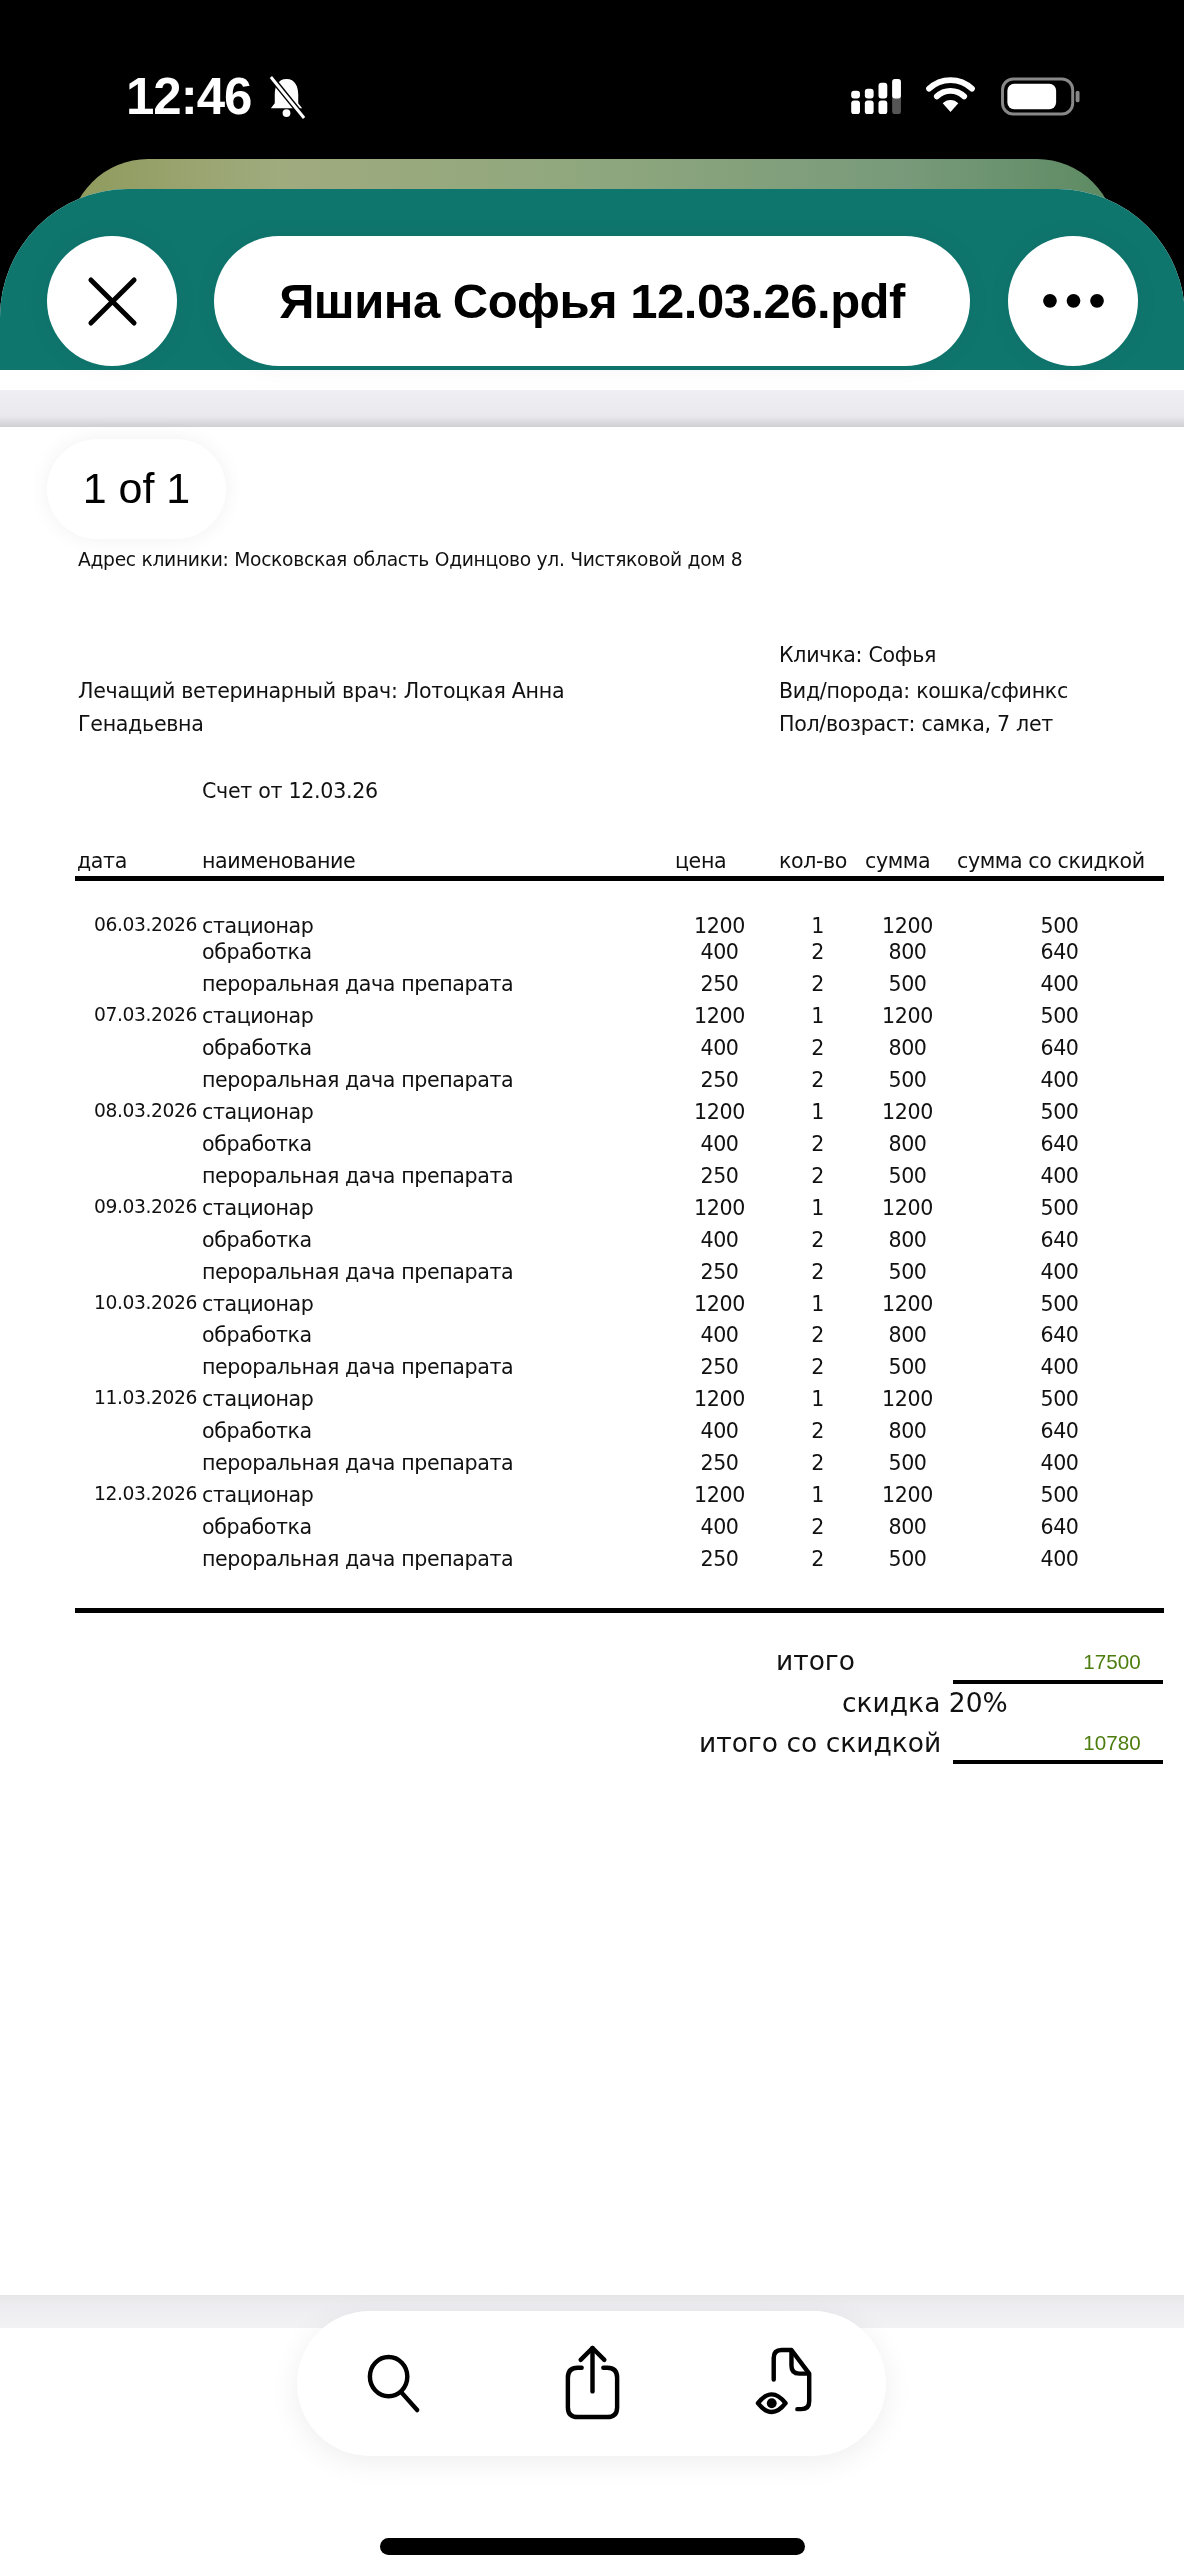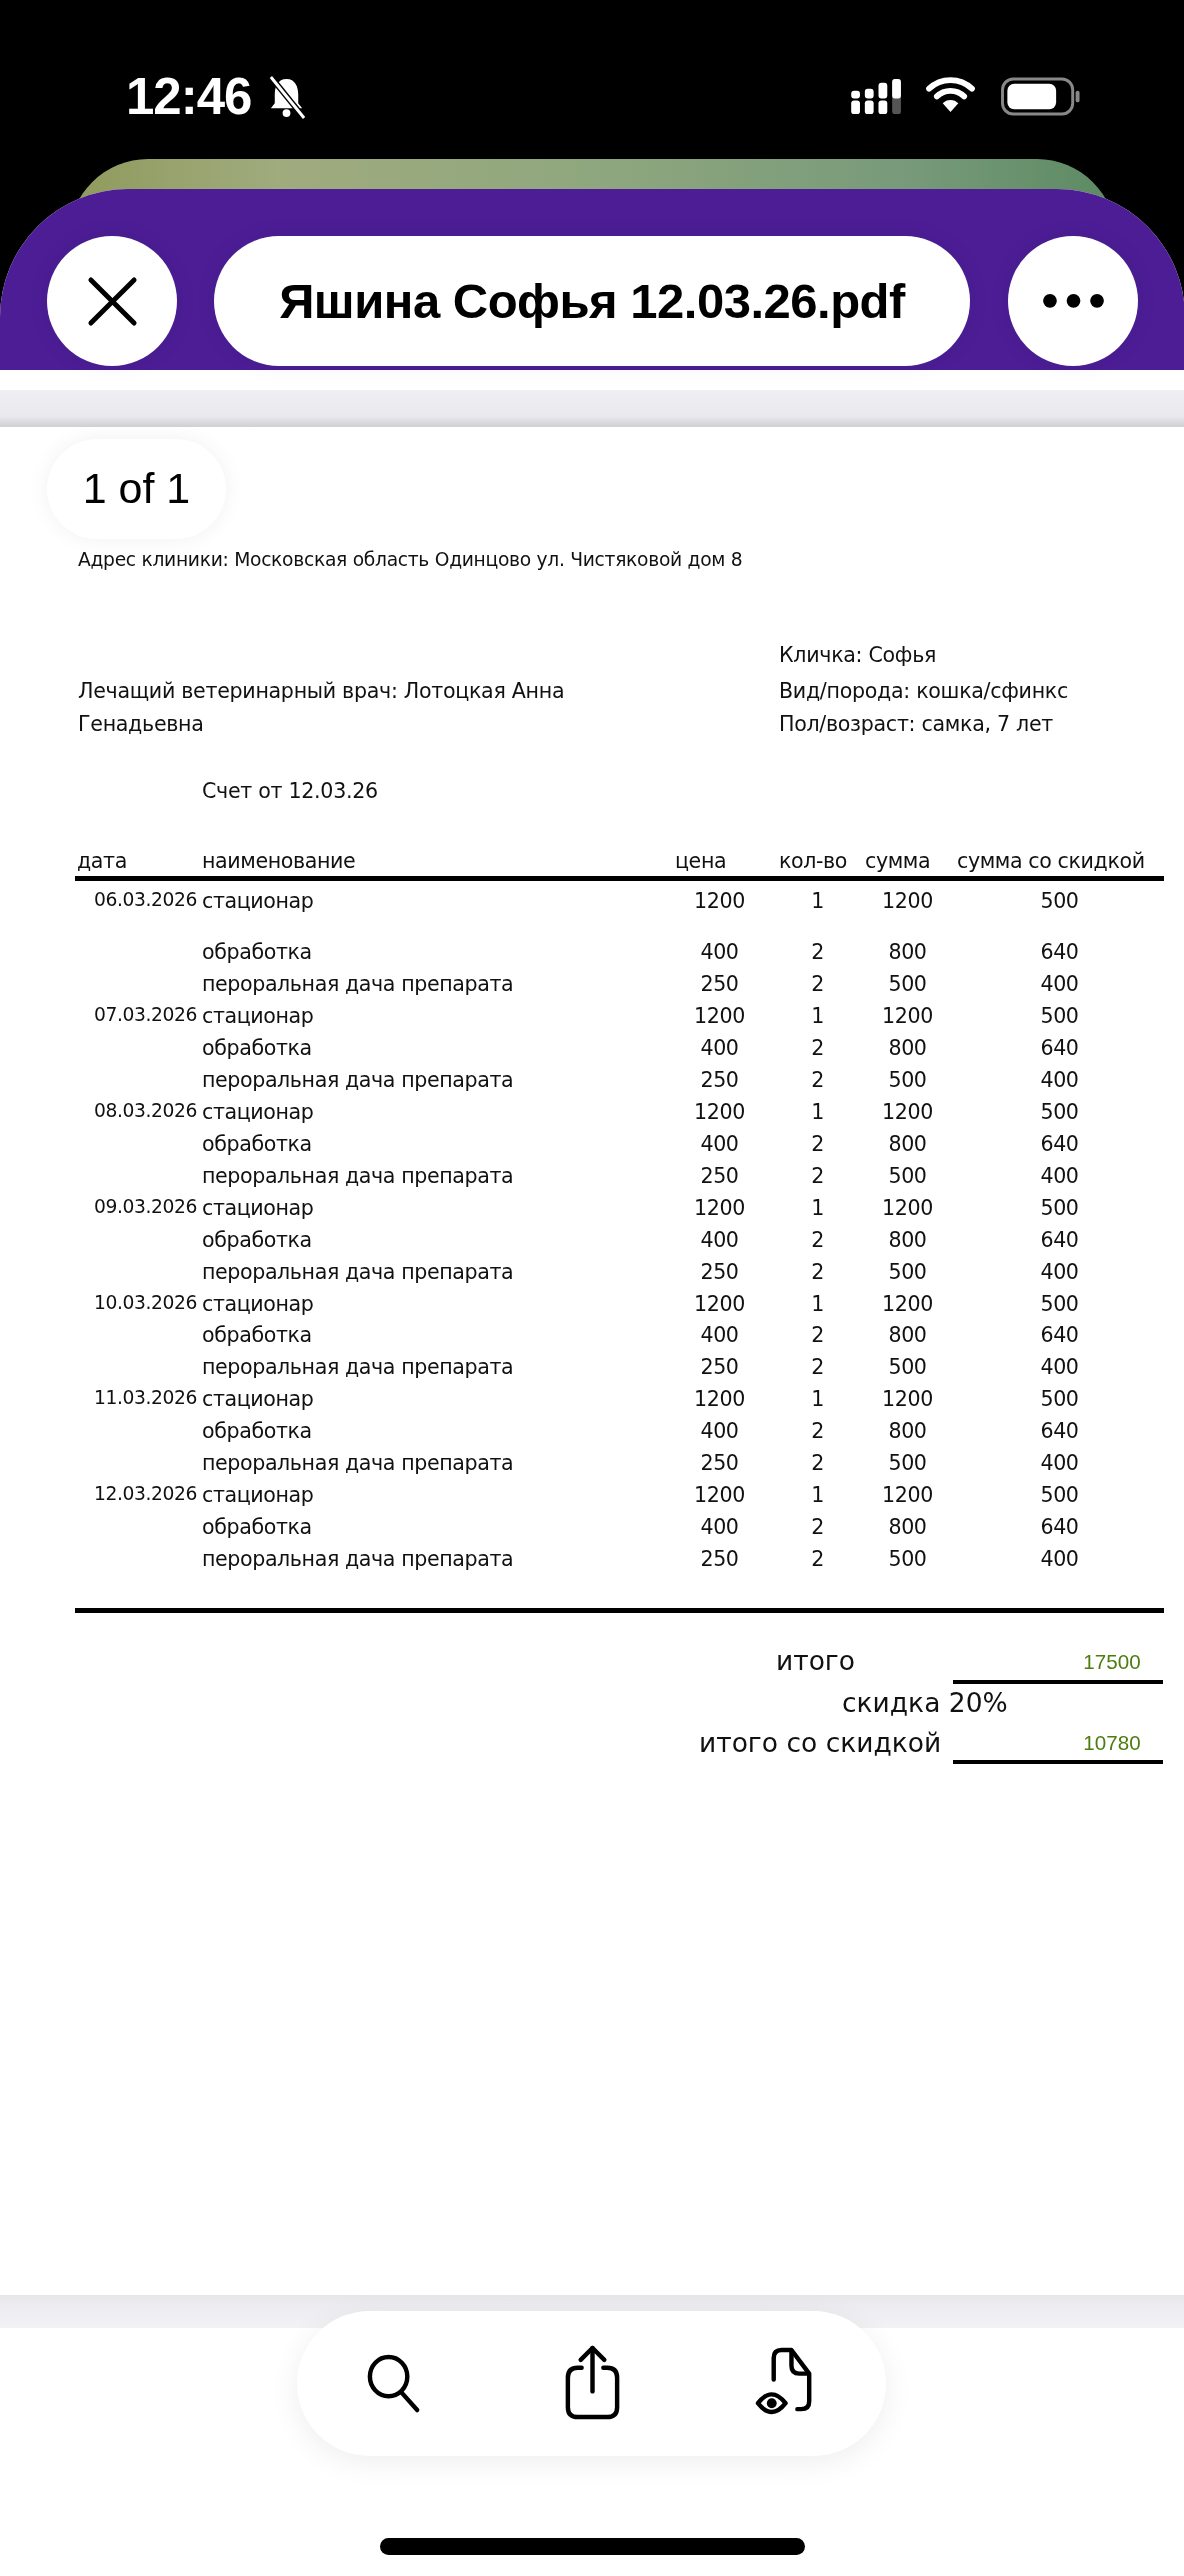--- a/index.html
+++ b/index.html
@@ -13,21 +13,21 @@
   .signal-icon { position: absolute; left: 849px; top: 77px; width: 59px; height: 39px; }
   .wifi-icon { position: absolute; left: 925px; top: 75px; width: 51px; height: 39px; }
   .battery-icon { position: absolute; left: 1000px; top: 77px; width: 83px; height: 39px; }
 
   
   .behind-card { position: absolute; left: 69px; top: 159px; width: 1047px; height: 118px; border-radius: 79px 79px 0 0;
     background: linear-gradient(90deg, #8f9a5c 0%, #a0ab7e 20%, #8fa77e 50%, #789a7a 80%, #5c8a62 100%); }
 
   
   .sheet { position: absolute; left: 0; top: 189px; width: 1185px; height: 2387px; background: #fff; border-radius: 128px 128px 0 0; overflow: hidden; }
-  .nav { position: absolute; left: 0; top: 0; width: 1185px; height: 181px; background: #4c1d95; }
+  .nav { position: absolute; left: 0; top: 0; width: 1185px; height: 181px; background: #0f766e; }
   .nav-btn { position: absolute; top: 47px; width: 130px; height: 130px; border-radius: 65px; background: #fff;
     box-shadow: 0 0 23.6px rgba(0,0,0,0.06); display: flex; align-items: center; justify-content: center; cursor: pointer; }
   .close-btn { left: 47px; }
   .more-btn { left: 1008px; }
   .title-pill { position: absolute; left: 214px; top: 47px; width: 756px; height: 130px; border-radius: 65px; background: #fff;
     box-shadow: 0 0 23.6px rgba(0,0,0,0.06); display: flex; align-items: center; justify-content: center; }
   .title-text { font-size: 49px; font-weight: 700; color: #000; letter-spacing: -0.5px; }
 
   .nav-divider { position: absolute; left: 0; top: 201px; width: 1185px; height: 37px;
     background: linear-gradient(180deg, #efeff3 0%, #e9e9ee 70%, #cfcfd4 100%); }
@@ -141,21 +141,21 @@
 
   <div class="tbl-head" style="left:77px; top:422px;">дата</div>
   <div class="tbl-head" style="left:202px; top:422px;">наименование</div>
   <div class="tbl-head" style="left:675px; top:422px;">цена</div>
   <div class="tbl-head" style="left:779px; top:422px;">кол-во</div>
   <div class="tbl-head" style="left:865px; top:422px;">сумма</div>
   <div class="tbl-head" style="left:957px; top:422px;">сумма со скидкой</div>
   <div class="rule-top" style="top:449px;"></div>
 
   <div id="rows">
-      <div class="row" style="top: 462px;">
+      <div class="row" style="top: 487px;">
         <span class="c-date">06.03.2026</span>
         <span class="c-name">стационар</span>
         <span class="c-price">1200</span>
         <span class="c-qty">1</span>
         <span class="c-sum">1200</span>
         <span class="c-disc">500</span>
       </div>
       <div class="row" style="top: 513px;">
         <span class="c-date"></span>
         <span class="c-name">обработка</span>

